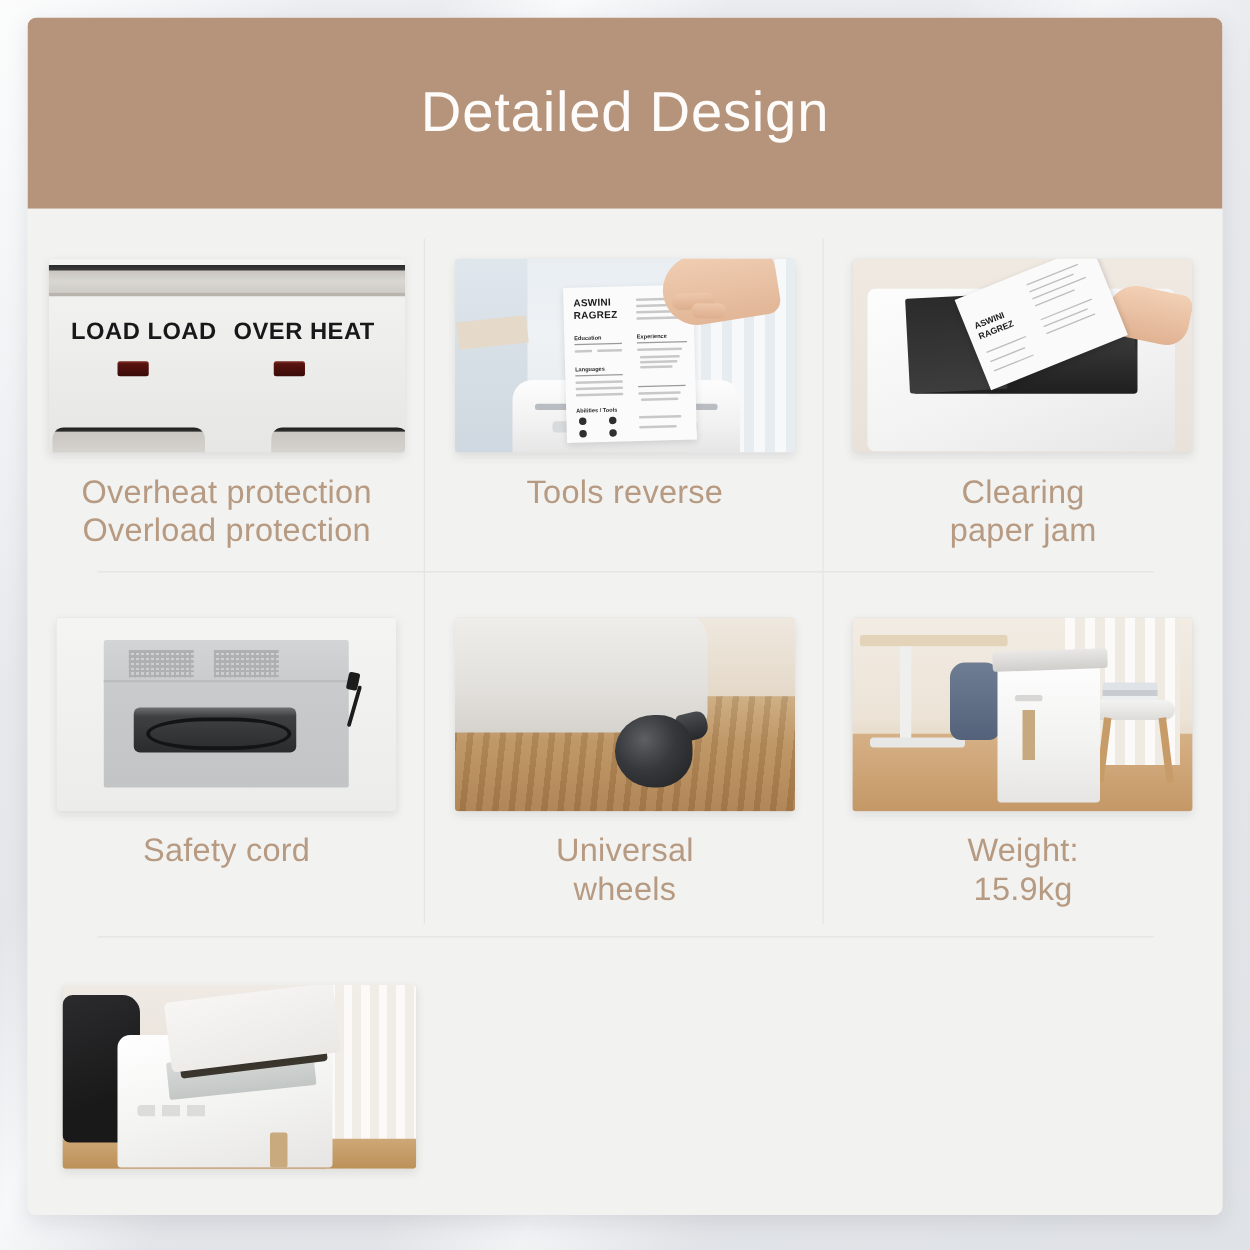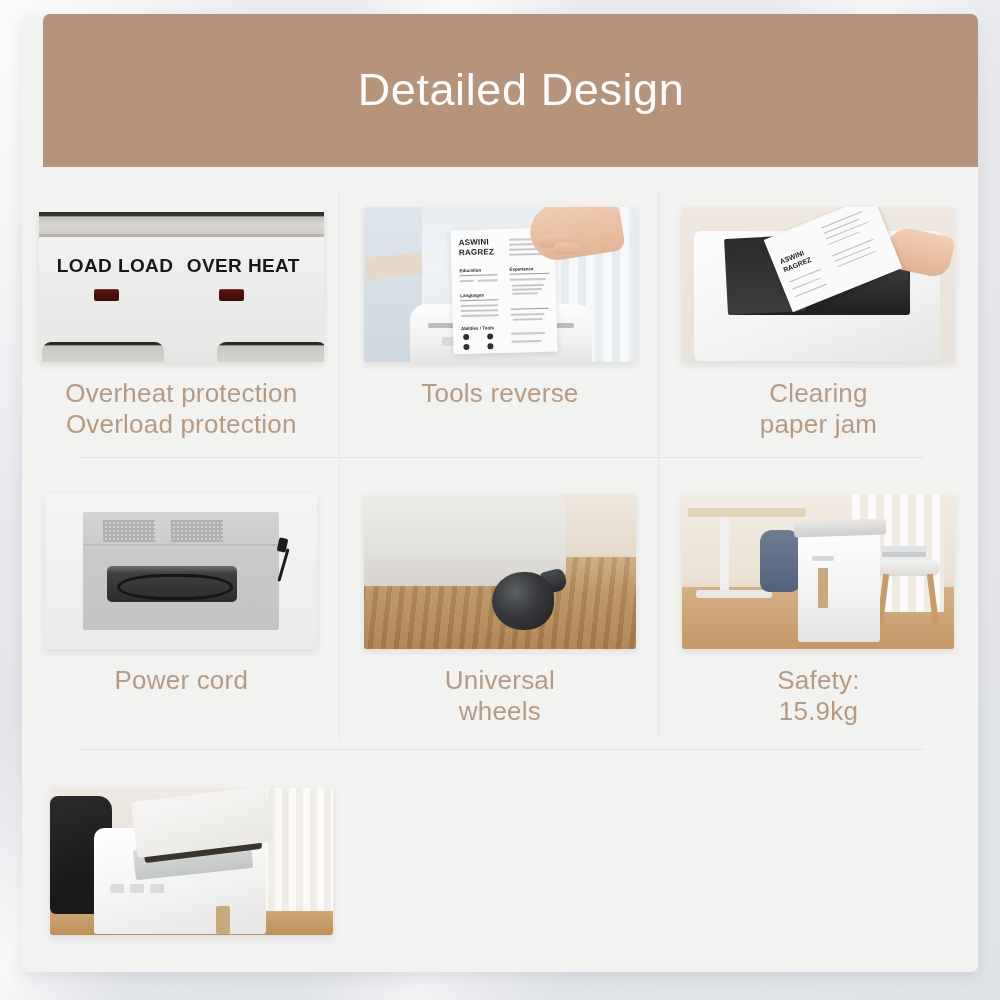--- a/index.html
+++ b/index.html
@@ -42,21 +42,20 @@
     position: absolute;
     left: 0;
     top: 0;
     width: 956px;
     height: 153px;
     background: #b6947b;
     border-radius: 7px 7px 0 0;
     display: flex;
     align-items: center;
     justify-content: center;
-    margin-left: 21px;
   }
   .header-title {
     color: #fdfcfa;
     font-size: 45px;
     font-weight: 400;
     letter-spacing: 0.6px;
     line-height: 1.05;
     text-align: center;
     margin-bottom: 2px;
   }
@@ -511,21 +510,21 @@
             <div class="pc-vent v1"></div>
             <div class="pc-vent v2"></div>
             <div class="pc-seam"></div>
             <div class="pc-recess"></div>
             <div class="pc-cord"></div>
             <div class="pc-plug"></div>
             <div class="pc-wire"></div>
           </div>
         </div>
         <div class="caption">
-          <div>Power cord</div>
+          <div>Safety cord</div>
         </div>
       </div>
 
       <div class="cell">
         <div class="thumb thumb-5">
           <div class="ph uw-bg">
             <div class="uw-floor"></div>
             <div class="uw-grain"></div>
             <div class="uw-cab"></div>
             <div class="uw-stem"></div>
@@ -551,21 +550,21 @@
             <div class="rm-stool"></div>
             <div class="rm-stoolLegL"></div>
             <div class="rm-stoolLegR"></div>
             <div class="rm-shredder"></div>
             <div class="rm-tray"></div>
             <div class="rm-handle"></div>
             <div class="rm-slot"></div>
           </div>
         </div>
         <div class="caption">
-          <div>Safety:</div>
+          <div>Weight:</div>
           <div>15.9kg</div>
         </div>
       </div>
 
     </div>
 
     <div class="grid-row row-3">
       <div class="row-3-inner">
         <div class="thumb-7">
           <div class="ph fr-bg">

